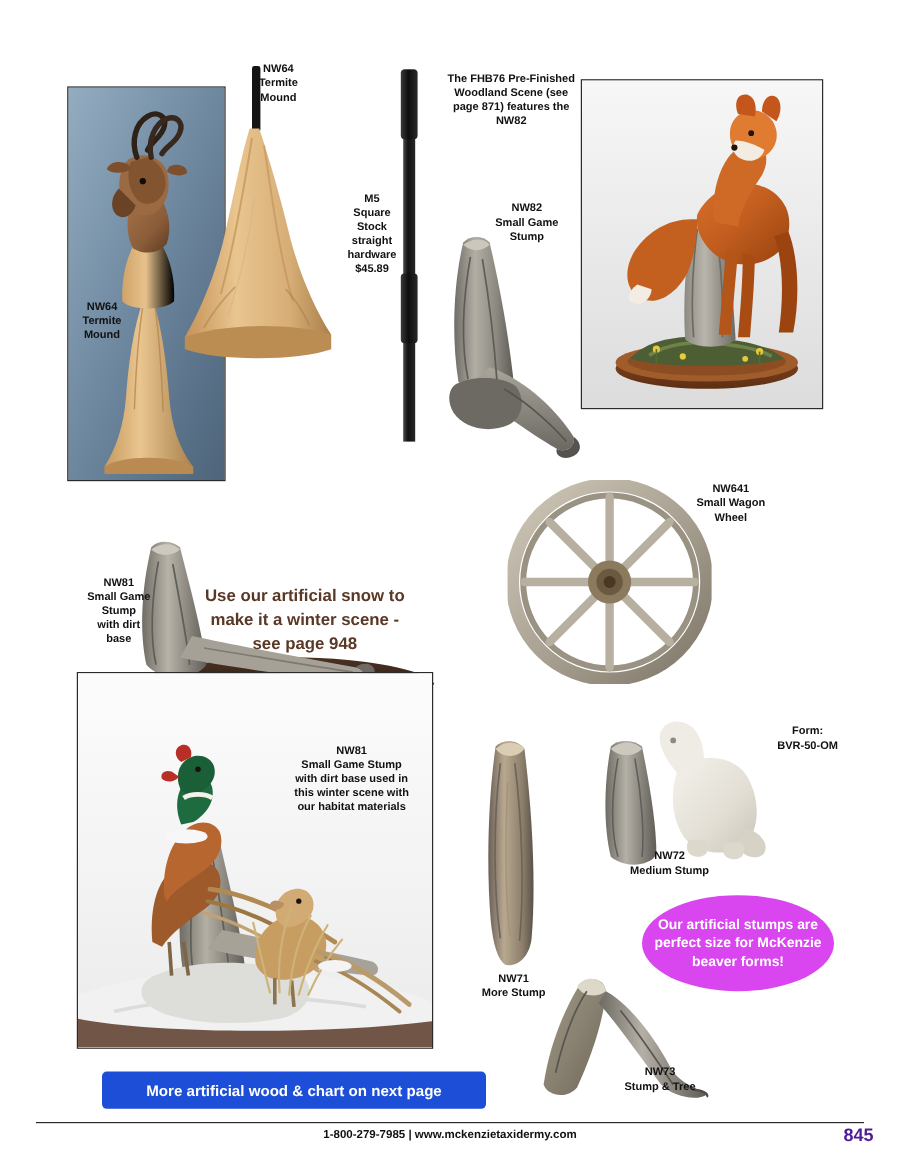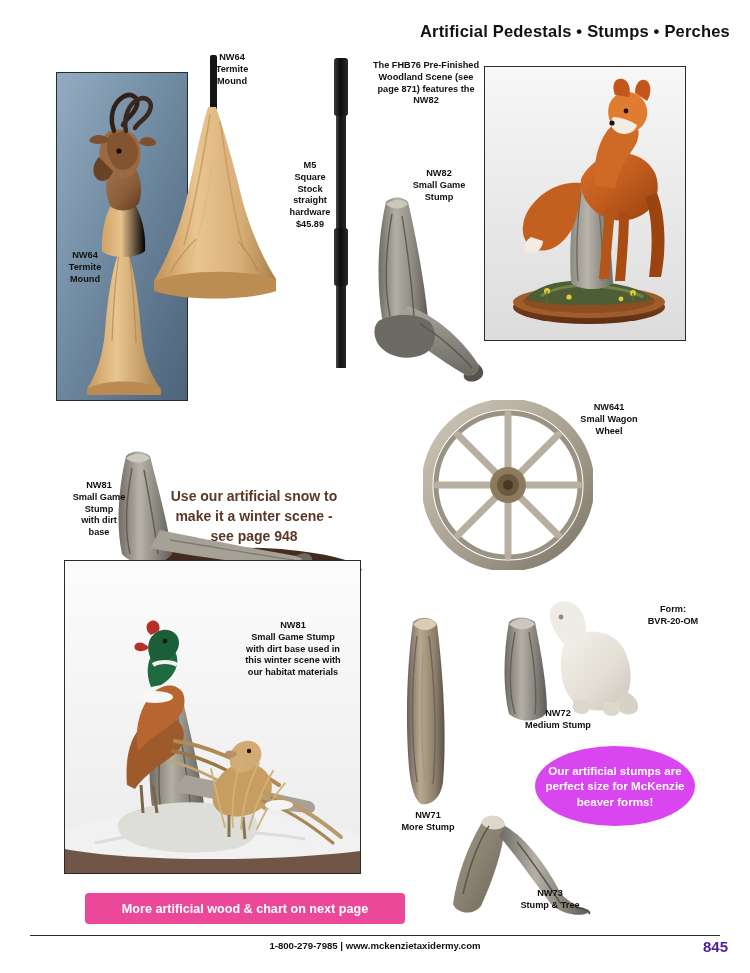--- a/index.html
+++ b/index.html
@@ -115,21 +115,21 @@
   .oval-callout {
     position: absolute; left: 535px; top: 746px; width: 160px; height: 80px;
     background: #d946ef; border-radius: 50%;
     color: #fff; font-size: 11.6px; font-weight: bold; line-height: 1.34;
     display: flex; align-items: center; justify-content: center; text-align: center;
   }
 
   
   .bar-callout {
     position: absolute; left: 85px; top: 893px; width: 320px; height: 31px;
-    background: #ec4899; border-radius: 4px;
+    background: #1d4ed8; border-radius: 4px;
     color: #fff; font-size: 12.6px; font-weight: bold;
     display: flex; align-items: center; justify-content: center; text-align: center;
   }
 
   
   .footer-rule {
     position: absolute; left: 30px; right: 30px; top: 935px;
     height: 1px; background: #2b2b2b;
   }
   .footer-text {
@@ -139,21 +139,20 @@
   .page-number {
     position: absolute; right: 22px; top: 938px;
     font-size: 15px; font-weight: bold; color: #4c1d95;
   }
 </style>
 </head>
 <body>
 
 <div class="page">
 
-  <div class="page-title">Artificial Pedestals • Stumps • Perches</div>
 
   <div class="photo bordered" id="photo-termite">
     <svg width="130" height="327" viewBox="0 0 130 327">
       <defs>
         <linearGradient id="bgblue" x1="0" y1="0" x2="1" y2="1">
           <stop offset="0" stop-color="#93acc0"></stop>
           <stop offset="0.5" stop-color="#6d879f"></stop>
           <stop offset="1" stop-color="#4d647a"></stop>
         </linearGradient>
         <linearGradient id="moundg" x1="0" y1="0" x2="1" y2="0">
@@ -553,21 +552,21 @@
       <circle cx="31" cy="27" r="2.4" fill="#8e8a7f"></circle>
 
       <path d="M92 100 C104 104 112 114 106 122 C98 128 86 122 84 112 Z" fill="#d7d2c6"></path>
 
       <path d="M44 110 C40 118 44 124 52 124 C60 124 62 116 58 110 Z" fill="#ddd8cc"></path>
       <path d="M74 112 C70 120 74 126 82 126 C90 126 92 118 88 112 Z" fill="#ddd8cc"></path>
     </svg>
   </div>
   <div class="cap" id="cap-beaver" style="left:630px; top:604px; width:86px;">
     <span>Form:</span><br>
-    <span>BVR-20-OM</span>
+    <span>BVR-50-OM</span>
   </div>
 
   <div class="oval-callout">Our artificial stumps are perfect size for McKenzie beaver forms!</div>
 
   <div id="nw73">
     <svg width="150" height="110" viewBox="0 0 150 110">
       <defs>
         <linearGradient id="n73g" x1="0" y1="0" x2="1" y2="0">
           <stop offset="0" stop-color="#6d6a63"></stop>
           <stop offset="0.4" stop-color="#b5b0a6"></stop>

